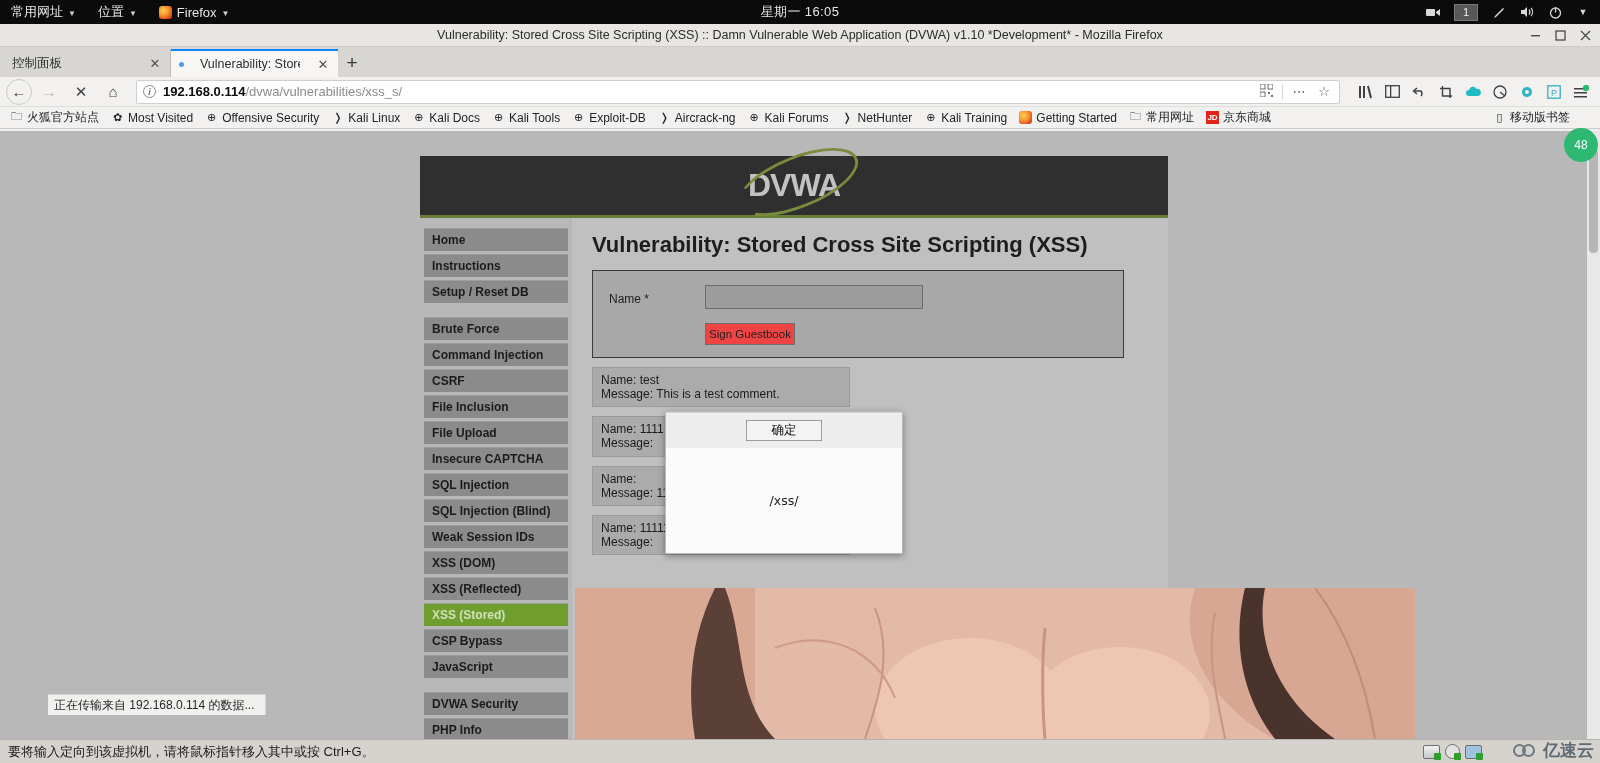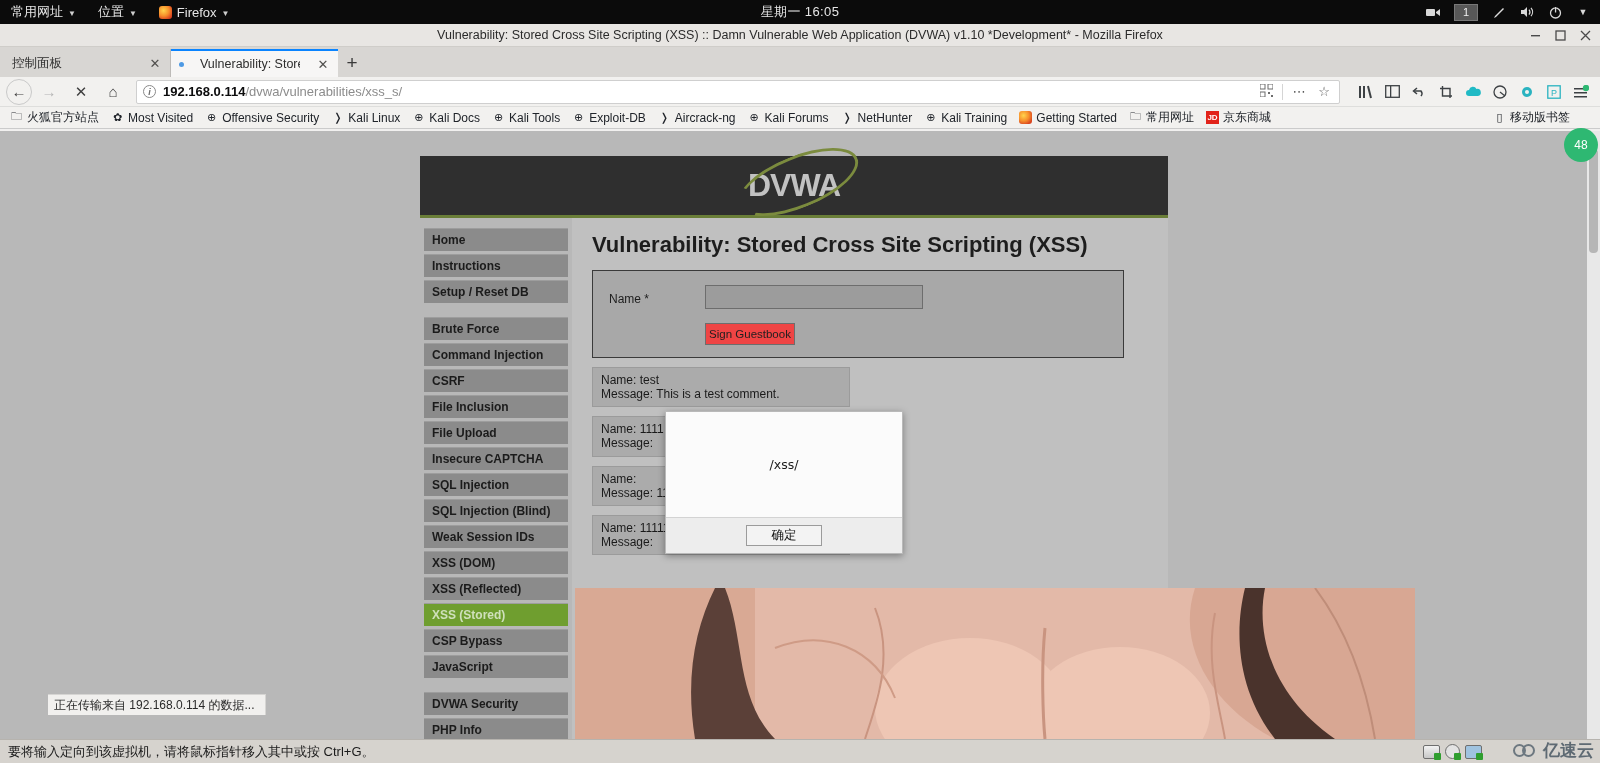--- a/index.html
+++ b/index.html
@@ -441,24 +441,24 @@
         <path d="M200 60 C250 40 300 60 320 110" stroke="#cf9b86" stroke-width="2" fill="none"></path>
         <path d="M740 0 C770 40 790 90 800 151" stroke="#bf8d79" stroke-width="2" fill="none"></path>
       </svg>
     </div>
 
     <div id="pagescroll">
       <div class="thumb"></div>
     </div>
 
     <div id="modal">
-      <div id="modal-msg">/xss/</div>
       <div id="modal-foot">
         <div id="modal-ok">确定</div>
       </div>
+      <div id="modal-msg">/xss/</div>
     </div>
   </div>
 
   <div id="ff-status">正在传输来自 192.168.0.114 的数据...</div>
   <div id="greenblob">48</div>
 </div>
 
 <div id="vmbar">
   <span>要将输入定向到该虚拟机，请将鼠标指针移入其中或按 Ctrl+G。</span>
   <span id="vm-tray">

